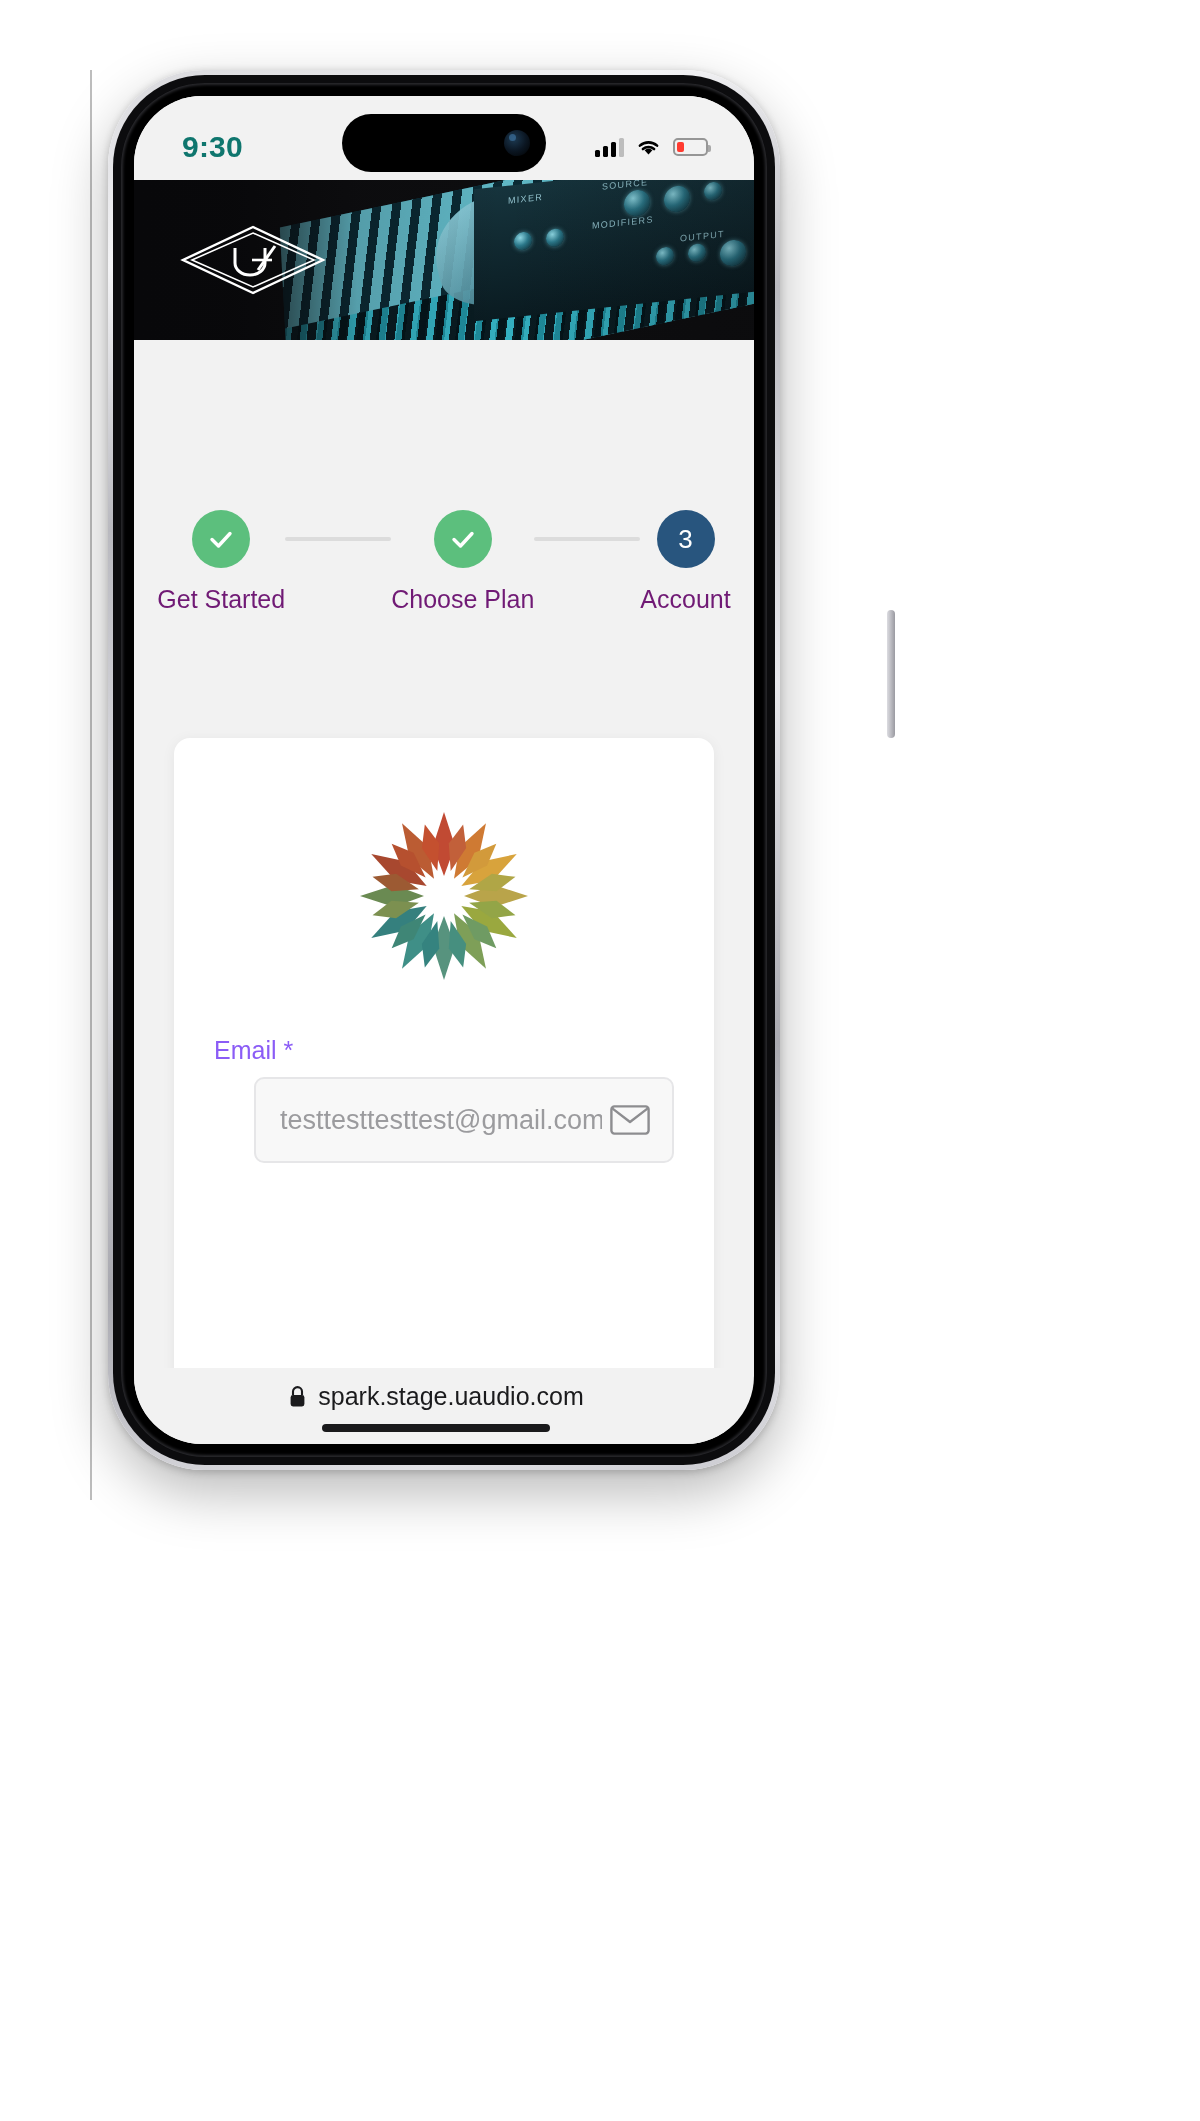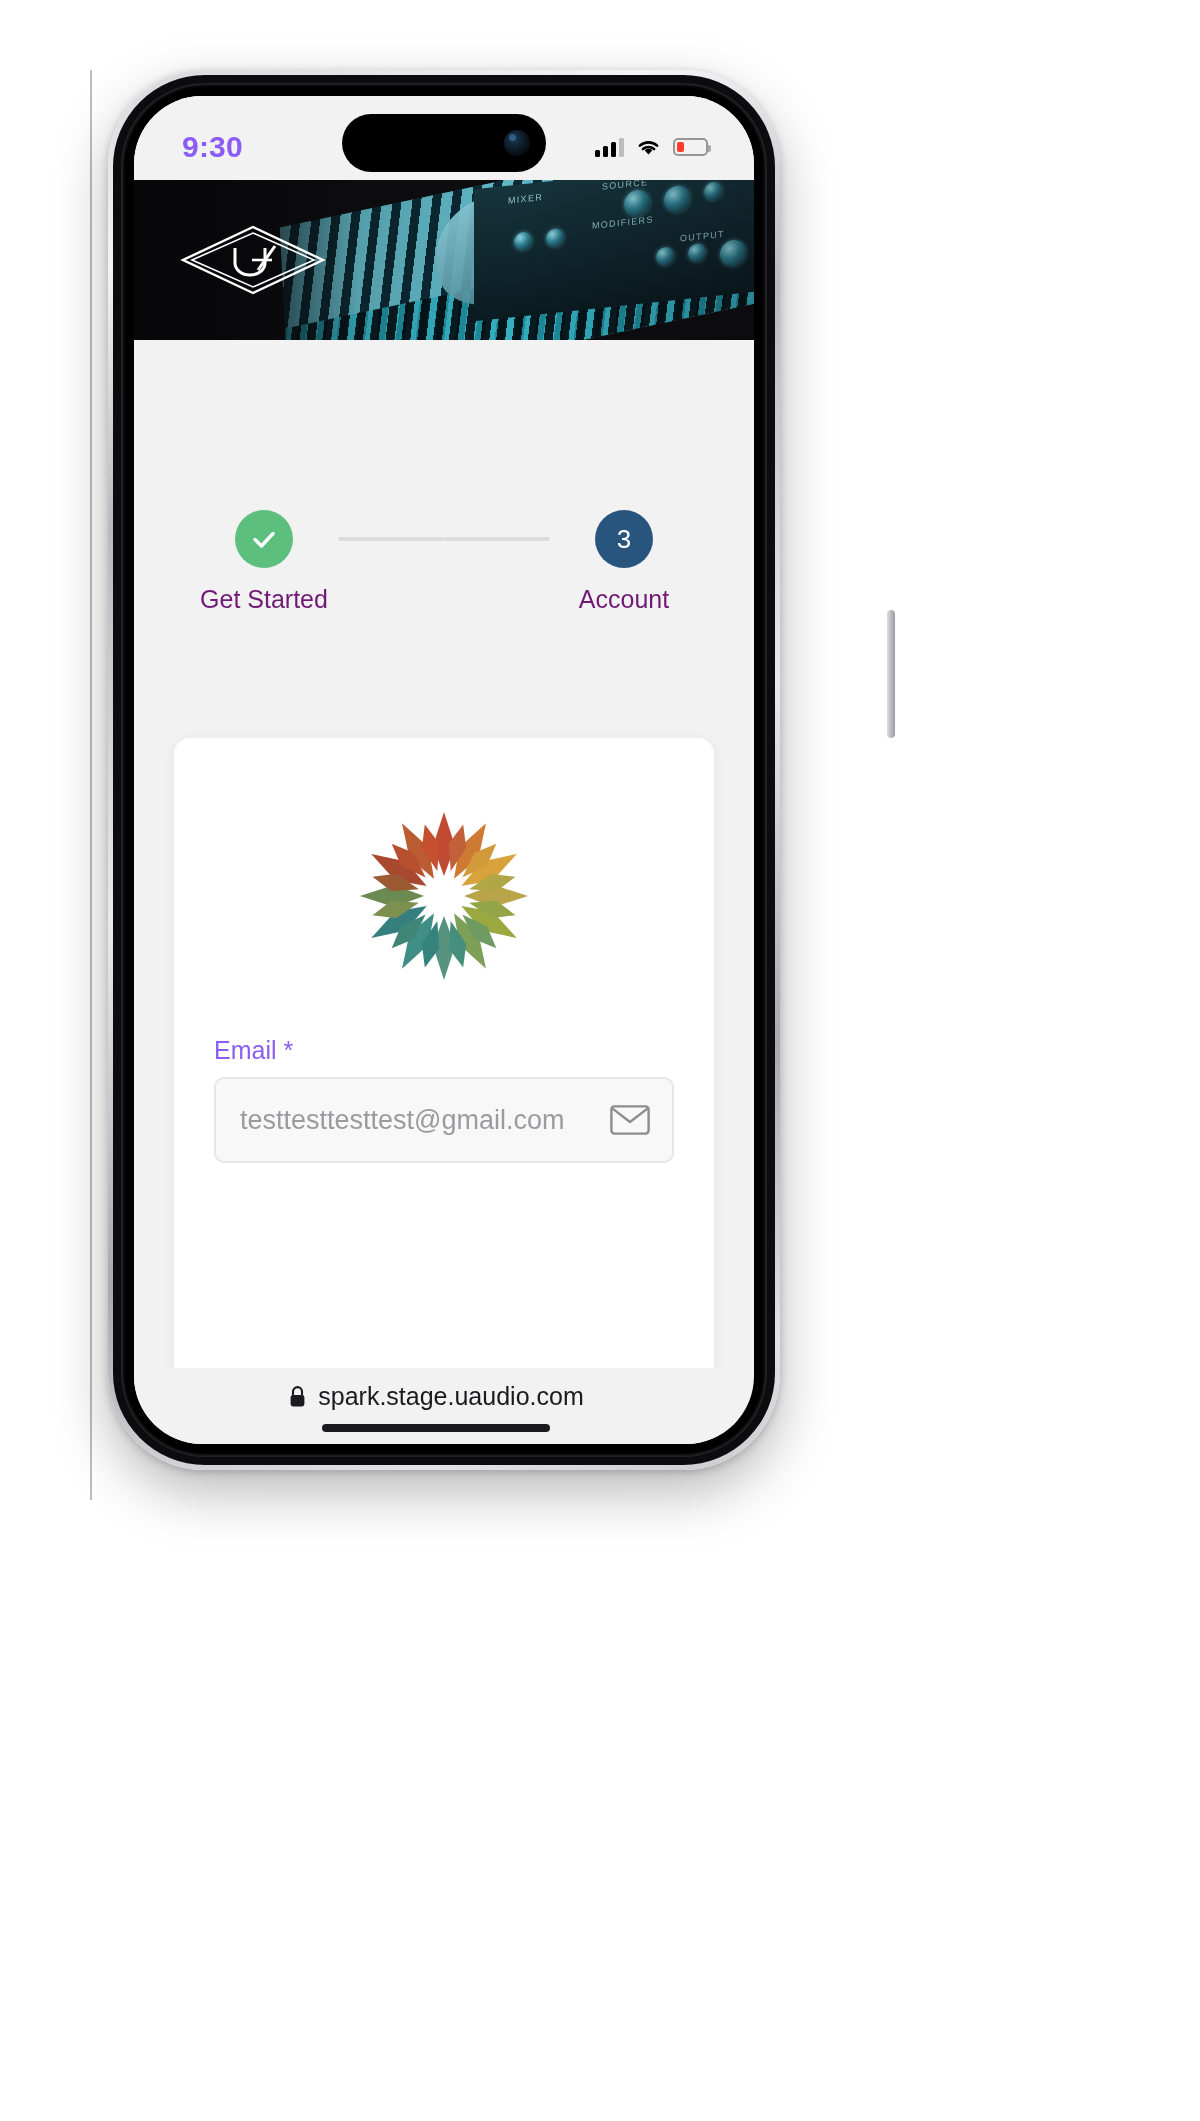--- a/index.html
+++ b/index.html
@@ -54,21 +54,21 @@
     background: linear-gradient(270deg,#9a9aa1,#dcdce1); }
 
   
   .statusbar {
     position: absolute; left: 0; top: 0; width: 100%; height: 84px;
     background: #f2f2f2;
     display: flex; align-items: center; justify-content: space-between;
     padding: 0 46px 0 48px;
   }
   .status-time {
-    font-size: 30px; font-weight: 700; color: #8b5cf6; letter-spacing: .2px;
+    font-size: 30px; font-weight: 700; color: #0f766e; letter-spacing: .2px;
     padding-top: 18px;
   }
   .status-icons { display: flex; align-items: center; gap: 11px; padding-top: 18px; }
 
   .sig { display: flex; align-items: flex-end; gap: 3px; height: 20px; }
   .sig i { display:block; width: 5px; background:#000; border-radius: 1.5px; }
   .sig i:nth-child(1){ height: 7px; }
   .sig i:nth-child(2){ height: 11px; }
   .sig i:nth-child(3){ height: 15px; }
   .sig i:nth-child(4){ height: 19px; background:#bdbdbd; }
@@ -175,21 +175,21 @@
     overflow: hidden;
   }
   .brand-mark { width: 200px; height: 200px; margin: 18px auto 0; display:block; }
   .card-title {
     margin-top: 14px; text-align: center;
     font-size: 52px; font-weight: 700; color: #111113; letter-spacing: -.6px;
   }
 
   .field { margin-top: 40px; }
   .field-label { font-size: 25px; color: #8b5cf6; margin-bottom: 12px; }
-  .input-wrap { position: relative; }
+  .input-wrap { position: relative; margin-left: 40px; }
   .text-input {
     width: 100%; height: 86px; border-radius: 10px;
     border: 2px solid #e2e2e4; background: #fff;
     font-size: 27px; color: #1a1a1c; padding: 0 70px 0 24px;
     font-family: "Liberation Sans", sans-serif; outline: none;
   }
   .text-input.filled { background: #f8f8f8; border-color: #e6e6e8; }
   .text-input::placeholder { color: #9b9b9e; }
   .mail-icon {
     position: absolute; right: 24px; top: 50%; transform: translateY(-50%);
@@ -300,20 +300,28 @@
             <div class="step-circle done">
               <svg class="check" viewBox="0 0 30 30">
                 <path d="M6 15.5 L12.5 22 L24 9.5" stroke="#fff" stroke-width="3.4" fill="none" stroke-linecap="round" stroke-linejoin="round"></path>
               </svg>
             </div>
             <div class="step-label">Get Started</div>
           </div>
 
           <div class="connector"></div>
 
+          <div class="step">
+            <div class="step-circle done">
+              <svg class="check" viewBox="0 0 30 30">
+                <path d="M6 15.5 L12.5 22 L24 9.5" stroke="#fff" stroke-width="3.4" fill="none" stroke-linecap="round" stroke-linejoin="round"></path>
+              </svg>
+            </div>
+            <div class="step-label">Choose Plan</div>
+          </div>
 
           <div class="connector"></div>
 
           <div class="step">
             <div class="step-circle current">
               <span class="step-num">3</span>
             </div>
             <div class="step-label">Account</div>
           </div>
 

